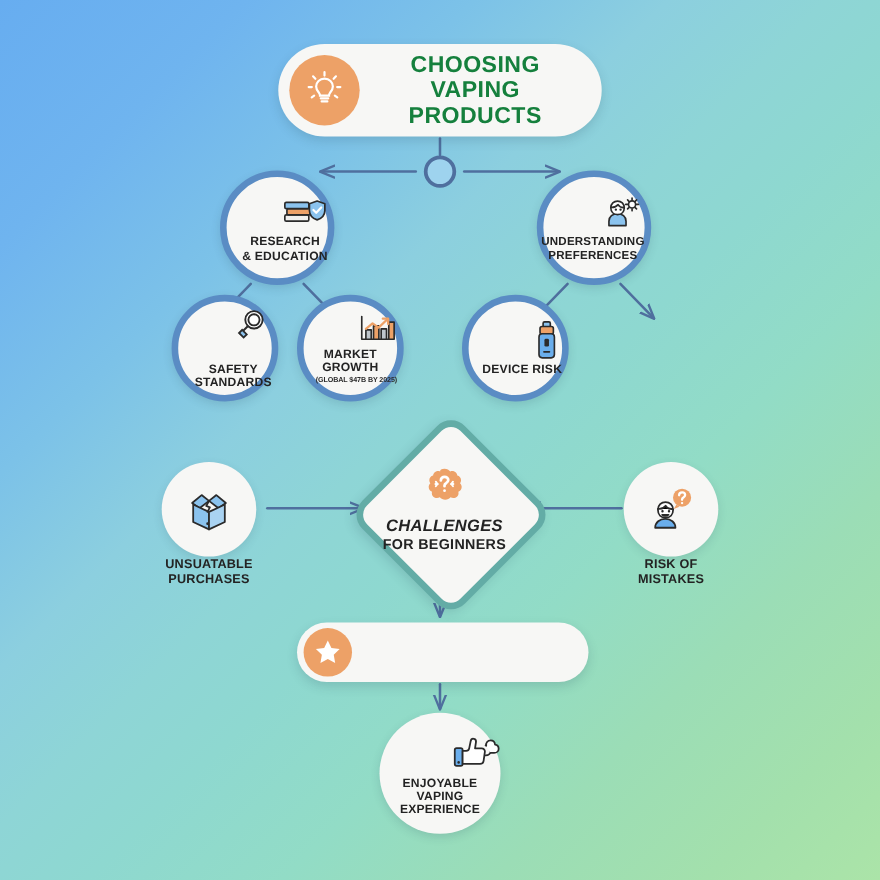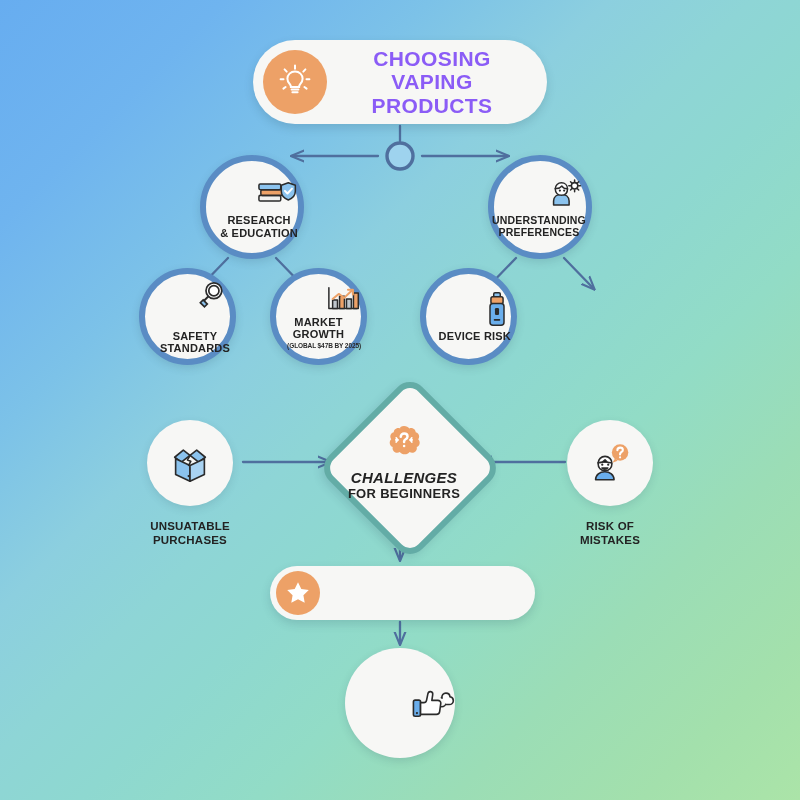--- a/index.html
+++ b/index.html
@@ -31,21 +31,21 @@
   .pill{
     display:flex;align-items:center;
     background:#f7f7f5;border-radius:999px;
     box-shadow:0 4px 10px rgba(40,70,90,.18);
   }
   .pill .badge{
     flex:0 0 auto;border-radius:50%;
     background:#eda167;display:flex;align-items:center;justify-content:center;
   }
   .pill .ptext{
-    flex:1 1 auto;color:#8b5cf6;font-weight:bold;
+    flex:1 1 auto;color:#15803d;font-weight:bold;
     letter-spacing:.4px;text-align:center;line-height:1.12;
   }
 
   #title-banner{left:253px;top:40px;width:294px;height:84px;}
   #title-banner .badge{width:64px;height:64px;margin-left:10px;}
   #title-banner .ptext{font-size:21px;padding:0 14px 0 4px;}
 
   #informed-banner{left:270px;top:566px;width:265px;height:54px;}
   #informed-banner .badge{width:44px;height:44px;margin-left:6px;}
   #informed-banner .ptext{font-size:19px;padding:0 12px 0 2px;}
@@ -69,39 +69,39 @@
   .ring .sub{
     color:#2b2b2b;font-weight:bold;text-align:center;line-height:1.1;
     letter-spacing:-.1px;
   }
 
   #node-research{left:200px;top:155px;width:104px;height:104px;}
   #node-understanding{left:488px;top:155px;width:104px;height:104px;}
   #node-research .lbl,#node-understanding .lbl{font-size:11px;margin-top:3px;}
   #node-understanding .lbl{font-size:10.5px;}
 
-  #node-safety{left:139px;top:268px;width:97px;height:97px;gap:17px;}
+  #node-safety{left:156px;top:268px;width:97px;height:97px;gap:17px;}
   #node-market{left:270px;top:268px;width:97px;height:97px;}
   #node-device{left:420px;top:268px;width:97px;height:97px;}
   #node-eliquid{left:556px;top:268px;width:97px;height:97px;}
   #node-safety .lbl,#node-market .lbl,#node-device .lbl,#node-eliquid .lbl{
     font-size:11px;margin-top:2px;
   }
   #node-market .sub{font-size:6.5px;margin-top:1px;}
 
   
   .outer-node{position:absolute;width:150px;display:flex;
     flex-direction:column;align-items:center;}
   .outer-node .circ{
     width:86px;height:86px;border-radius:50%;background:#f7f7f5;
     display:flex;align-items:center;justify-content:center;
     box-shadow:0 3px 9px rgba(40,70,90,.14);
   }
   .outer-node .olbl{
-    margin-top:13px;color:#232323;font-weight:bold;font-size:11.5px;
+    margin-top:0;color:#232323;font-weight:bold;font-size:11.5px;
     text-align:center;line-height:1.25;letter-spacing:.2px;
   }
   #node-unsuitable{left:115px;top:420px;}
   #node-risk{left:535px;top:420px;}
 
   #node-enjoyable{left:345px;top:648px;width:110px;height:110px;}
   #node-enjoyable .lbl{font-size:11px;margin-top:4px;}
 
   
   #node-challenges{
@@ -364,15 +364,19 @@
           <path d="M14 19.6h3.4c1.6 0 2.6-1 2.9-2.4l1.4-6.8
                    c.3-1.6 1.5-2.6 2.9-2.4 1.5 .2 2.4 1.5 2.2 3.1l-.9 6.1
                    h6.3c1.9 0 3.3 1.5 3.1 3.3l-1.2 8.6
                    c-.2 1.7-1.6 2.9-3.3 2.9H14z" fill="#ffffff"></path>
           <path d="M36 14.4c2.8 0 5 2.1 5 4.8 0 2.7-2.2 4.8-5 4.8" fill="none"></path>
           <path d="M36.6 14.6c-.6-2.6 1.4-5 4.1-5 2.3 0 4.1 1.7 4.3 3.9
                    2 .3 3.5 2 3.5 4 0 2.3-1.9 4.1-4.3 4.1h-3.3" fill="#ffffff"></path>
         </g>
       </svg>
     </div>
+    <div class="lbl">
+      <span>ENJOYABLE</span><br>
+      <span>VAPING EXPERIENCE</span>
+    </div>
   </div>
 
 </div>
 
 </body></html>

